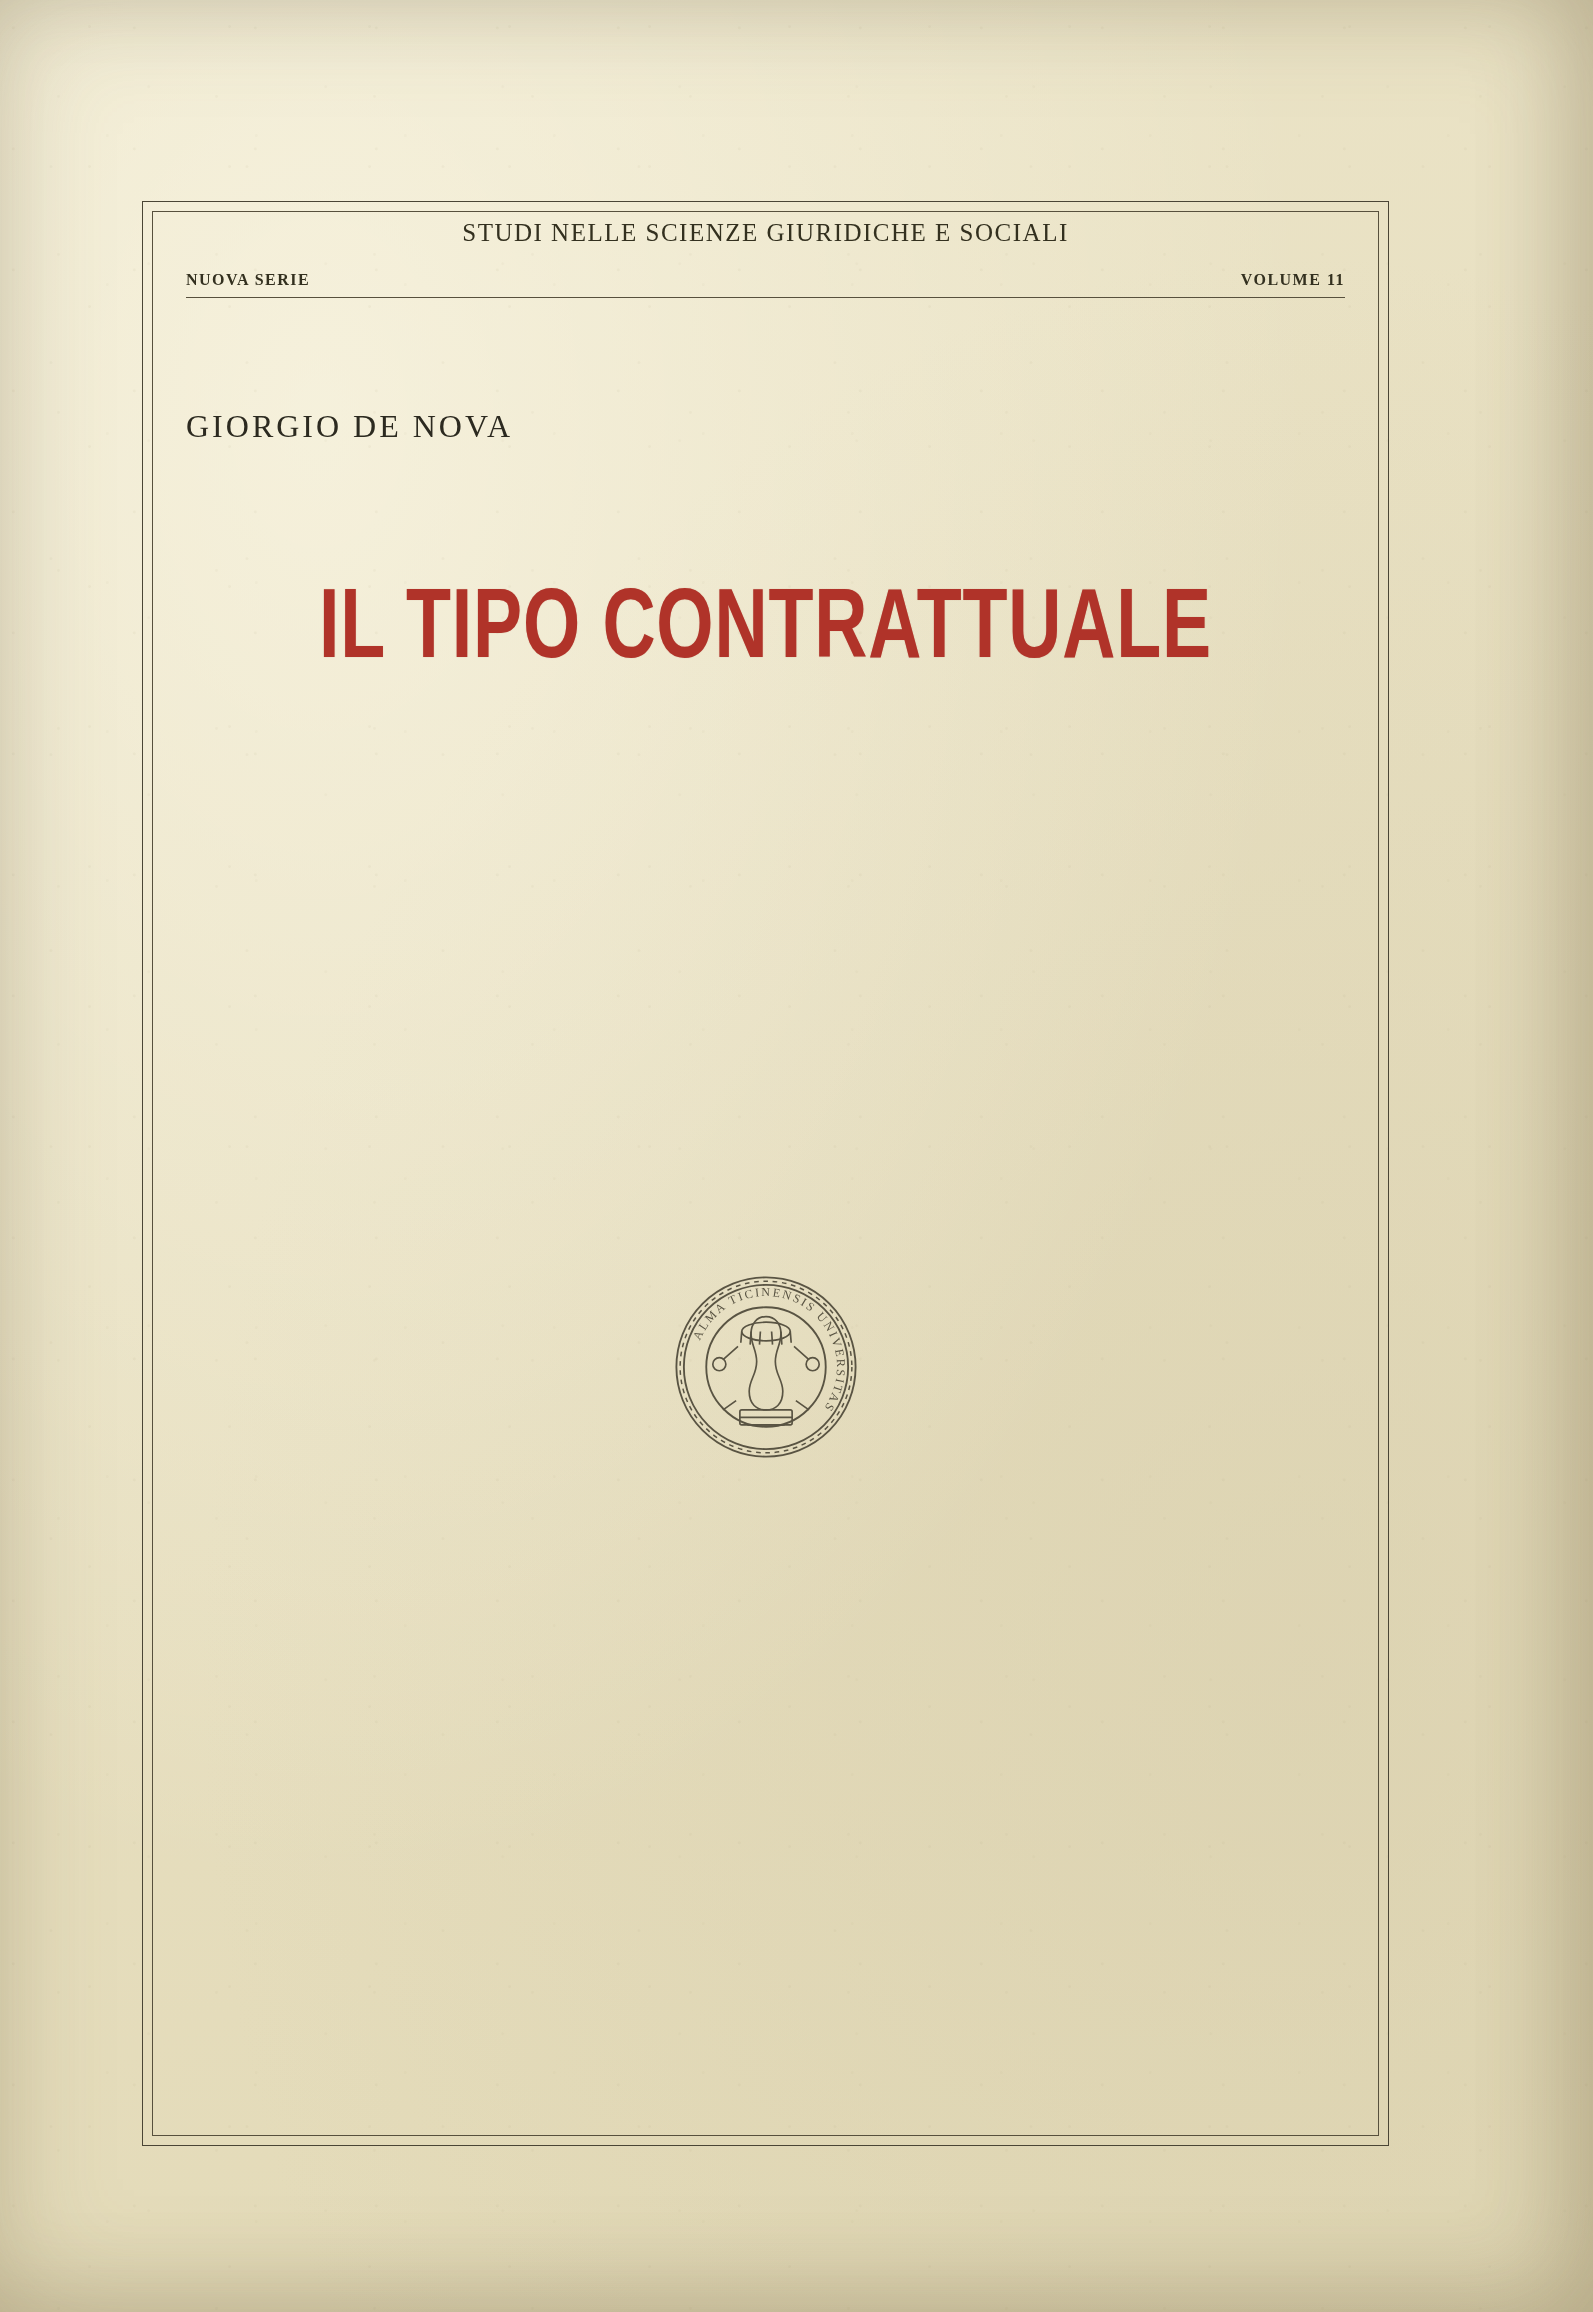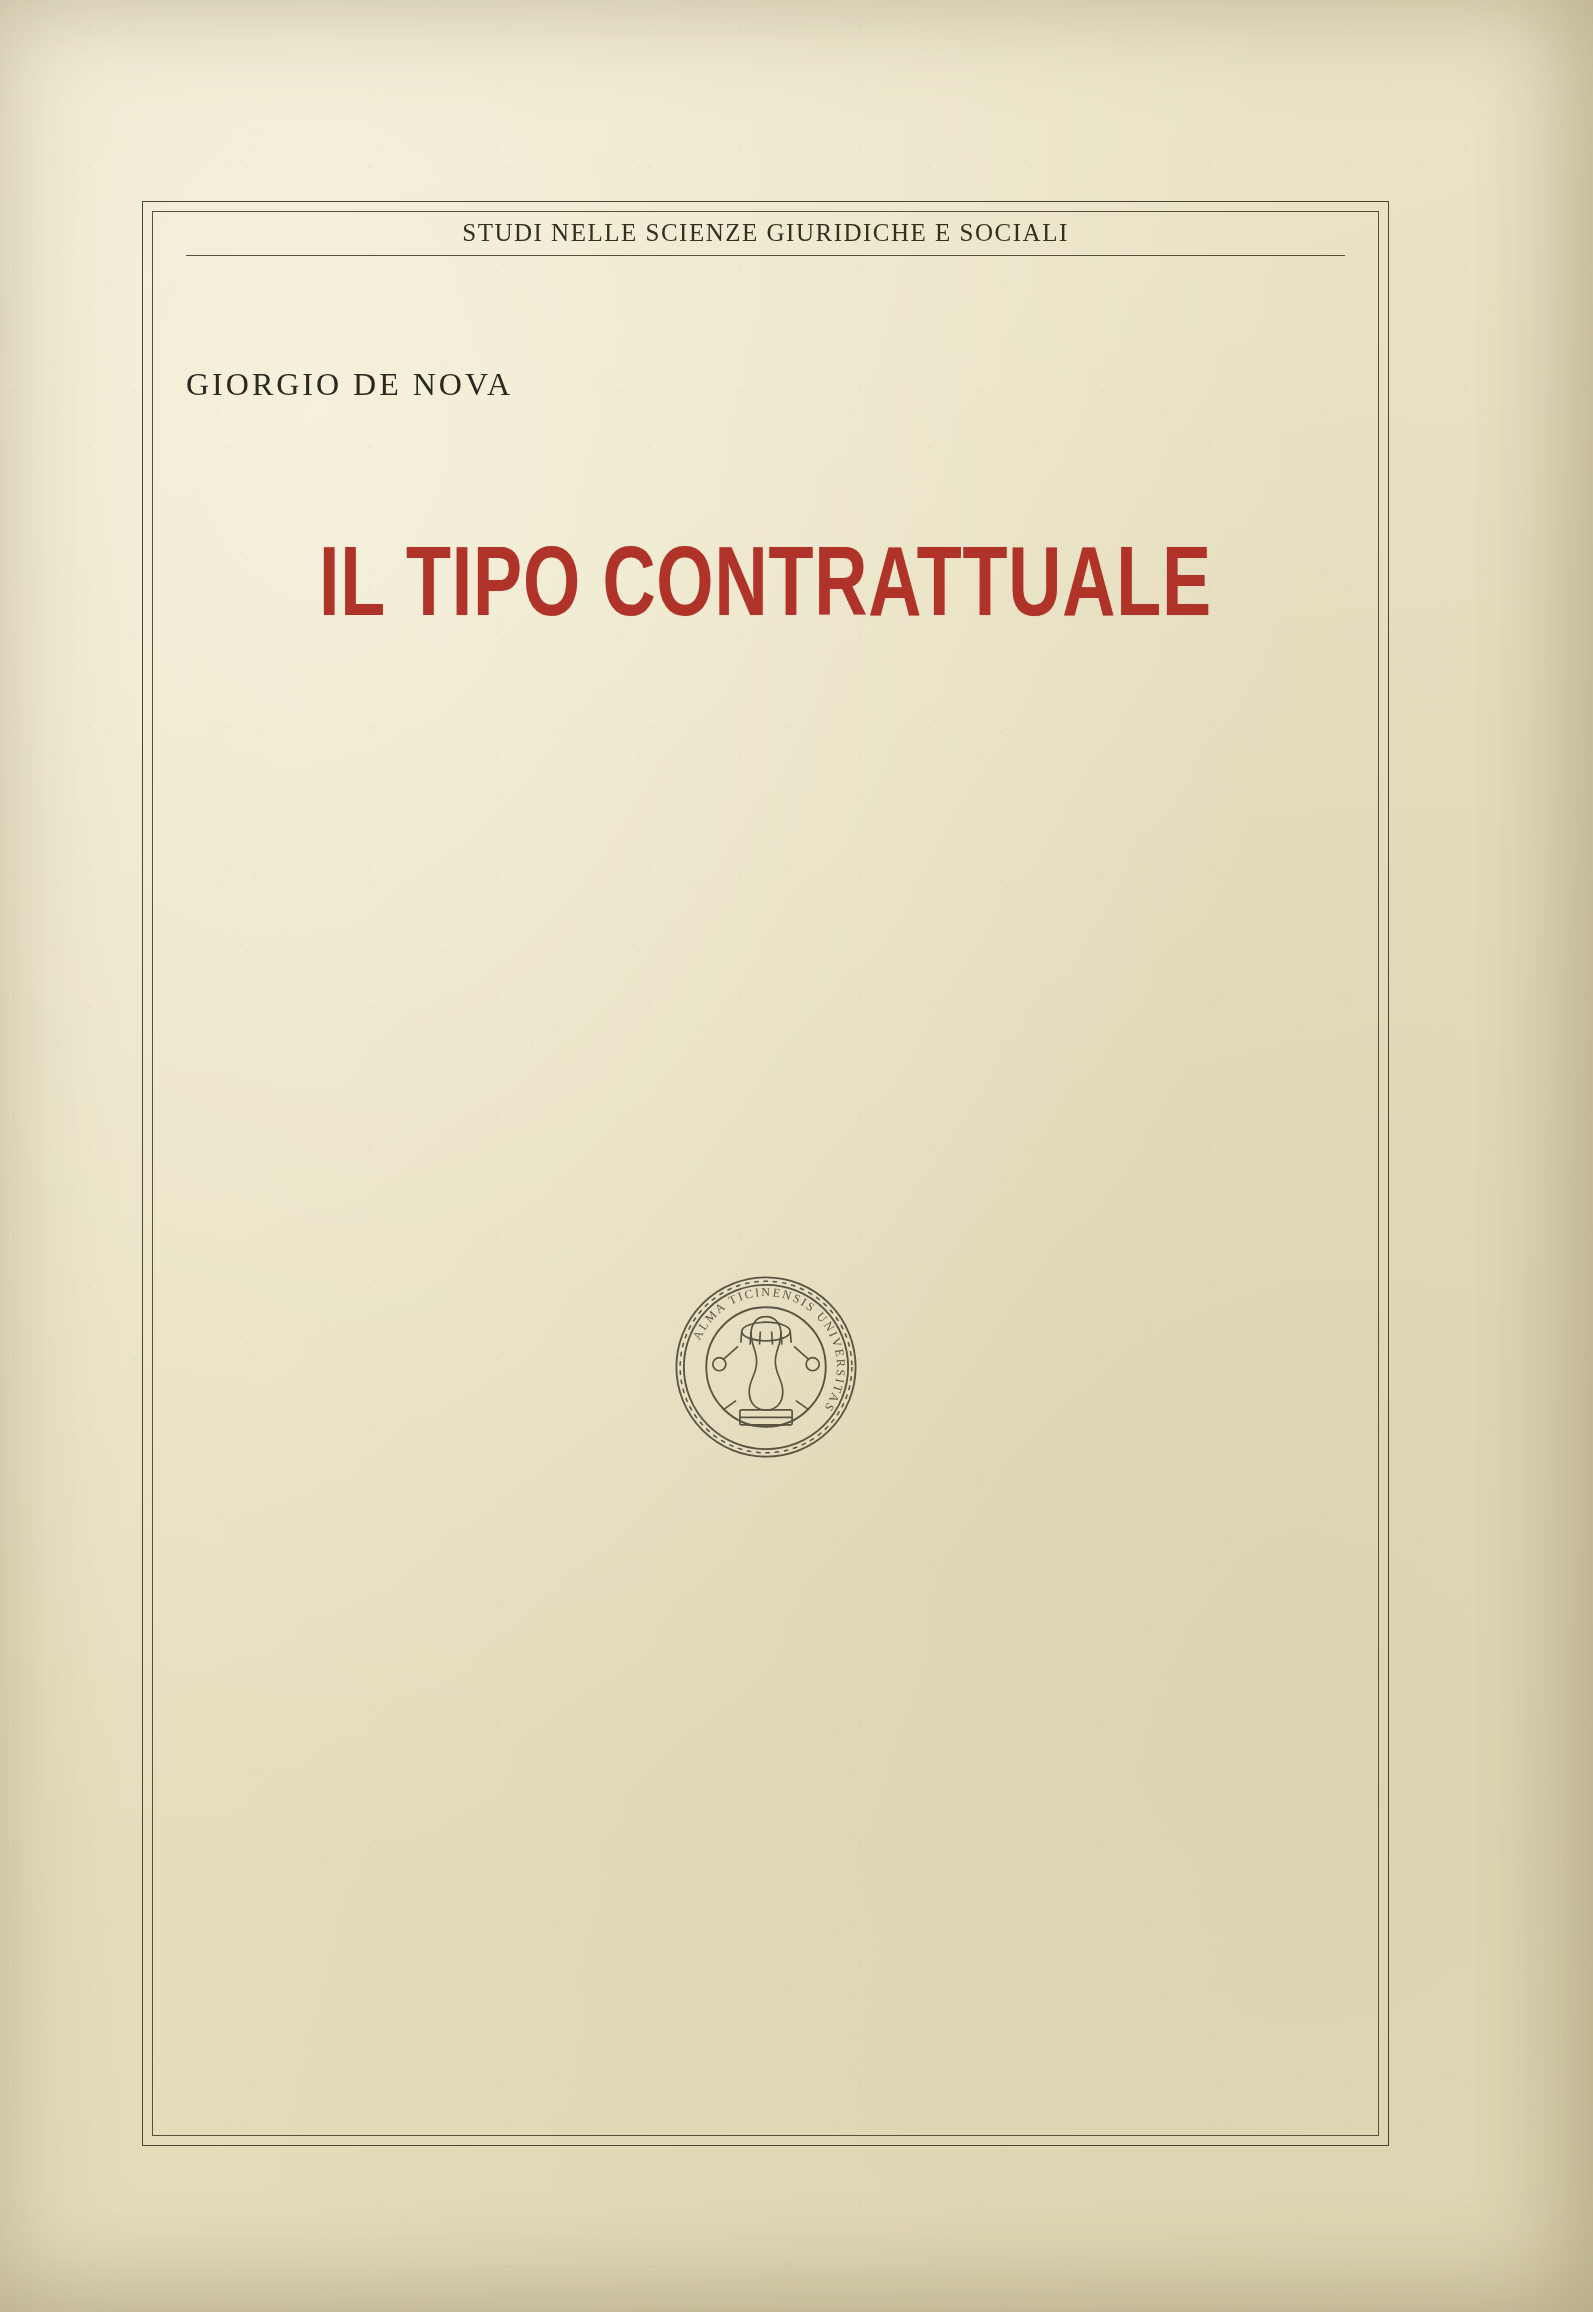--- a/index.html
+++ b/index.html
@@ -158,20 +158,24 @@
 <div class="page">
   <div class="grain"></div>
 
   <div class="frame-outer">
     <div class="frame-inner"></div>
 
     <div class="content">
 
       <div class="series-sub">STUDI NELLE SCIENZE GIURIDICHE E SOCIALI</div>
 
+      <div class="meta-row">
+        <span>NUOVA SERIE</span>
+        <span>VOLUME 11</span>
+      </div>
       <div class="rule"></div>
 
       <div class="author">GIORGIO DE NOVA</div>
 
       <div class="main-title">IL TIPO CONTRATTUALE</div>
 
       <div class="emblem-wrap">
         <svg class="emblem" viewBox="0 0 300 300">
           <g fill="none" stroke="#3b3628" stroke-width="2">
             <circle cx="150" cy="150" r="96"></circle>

